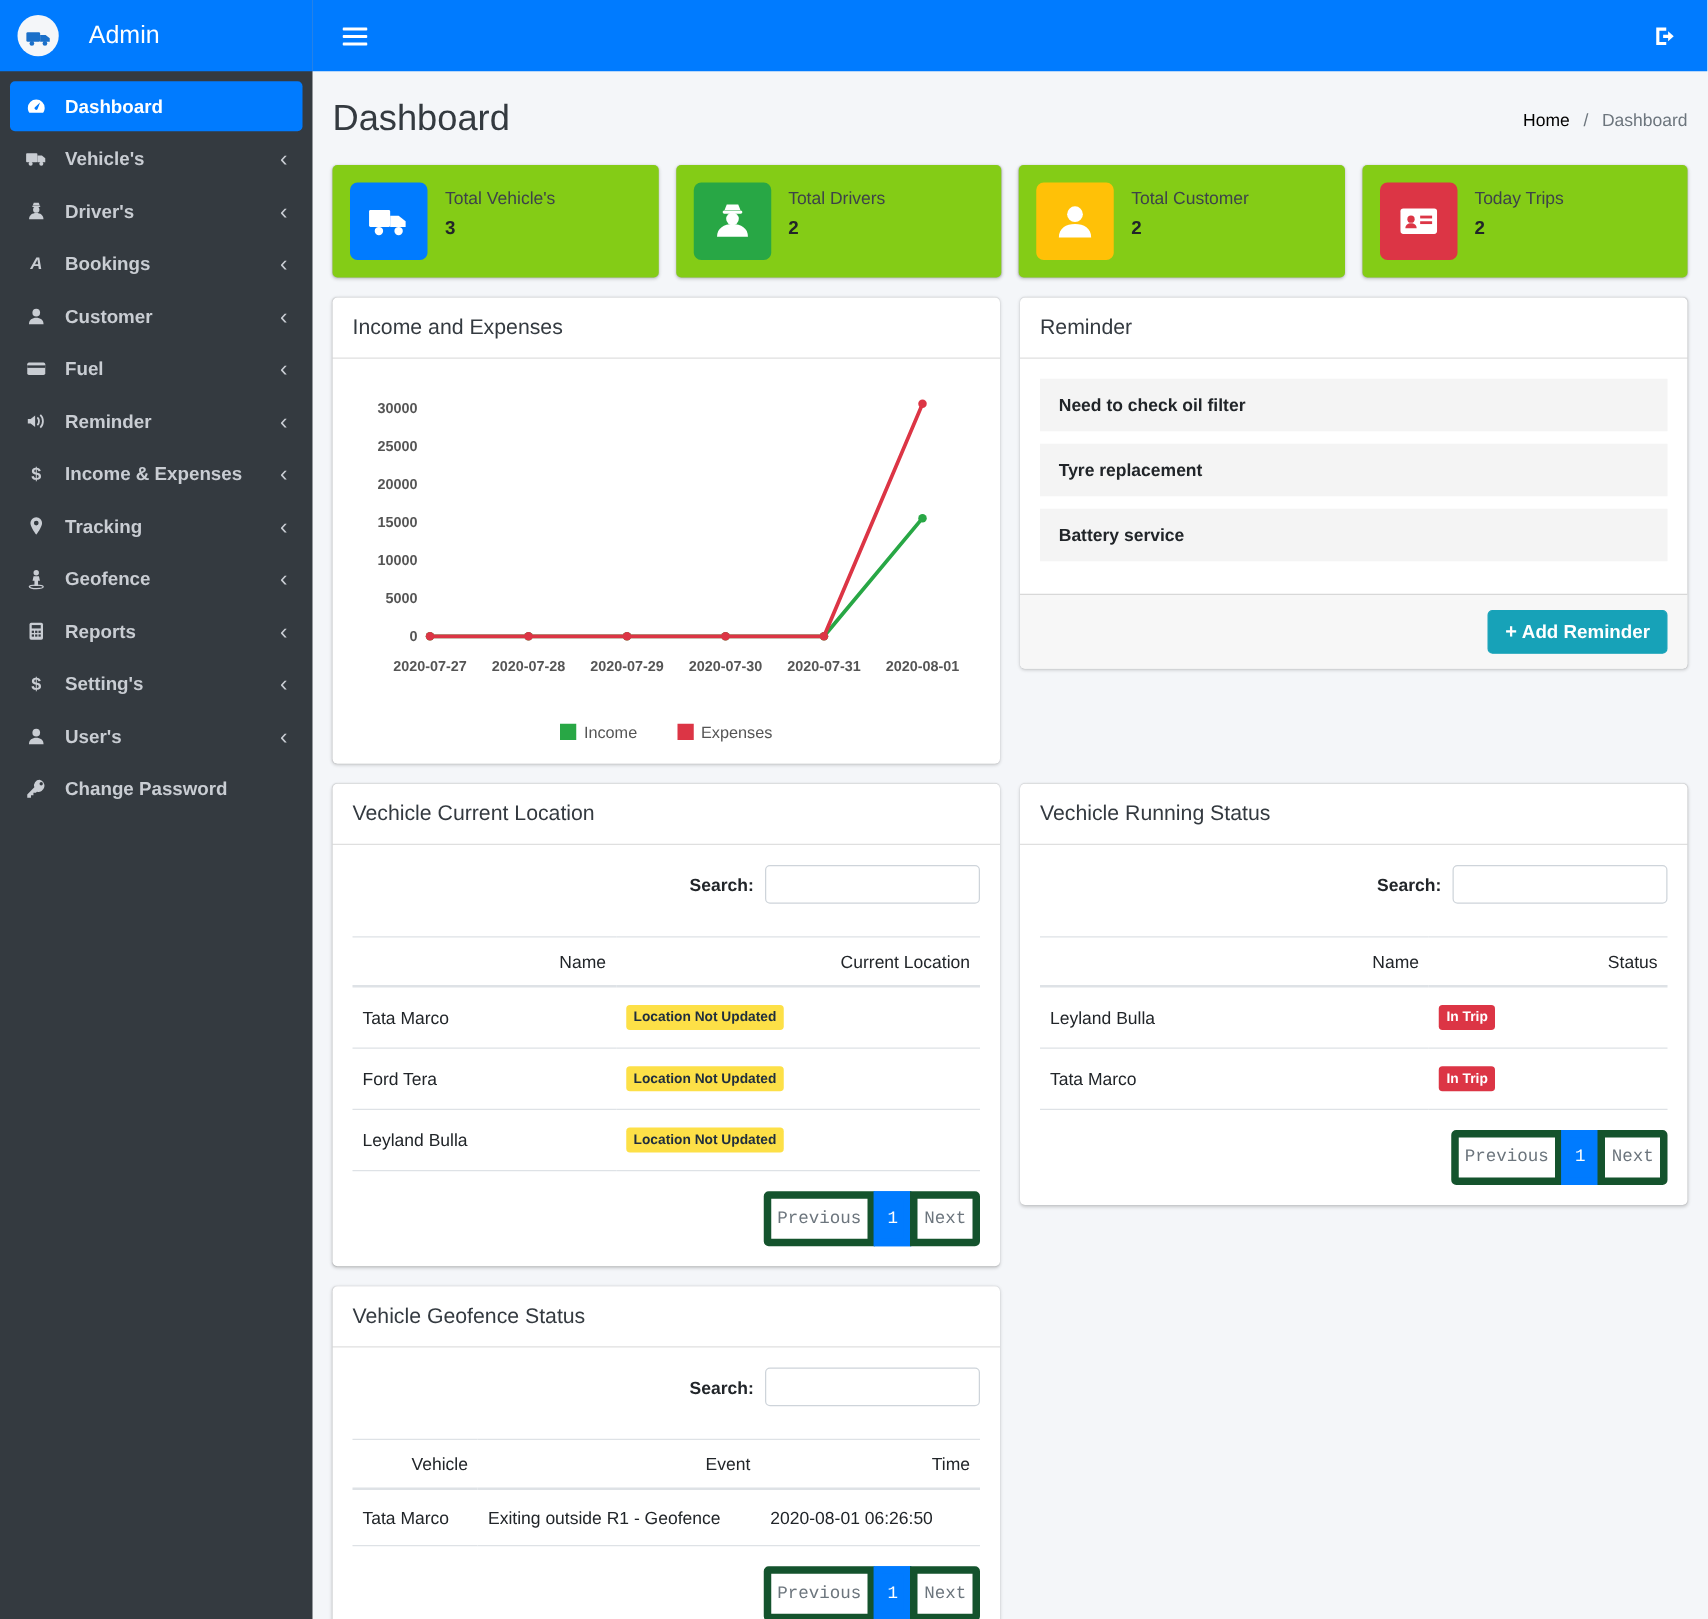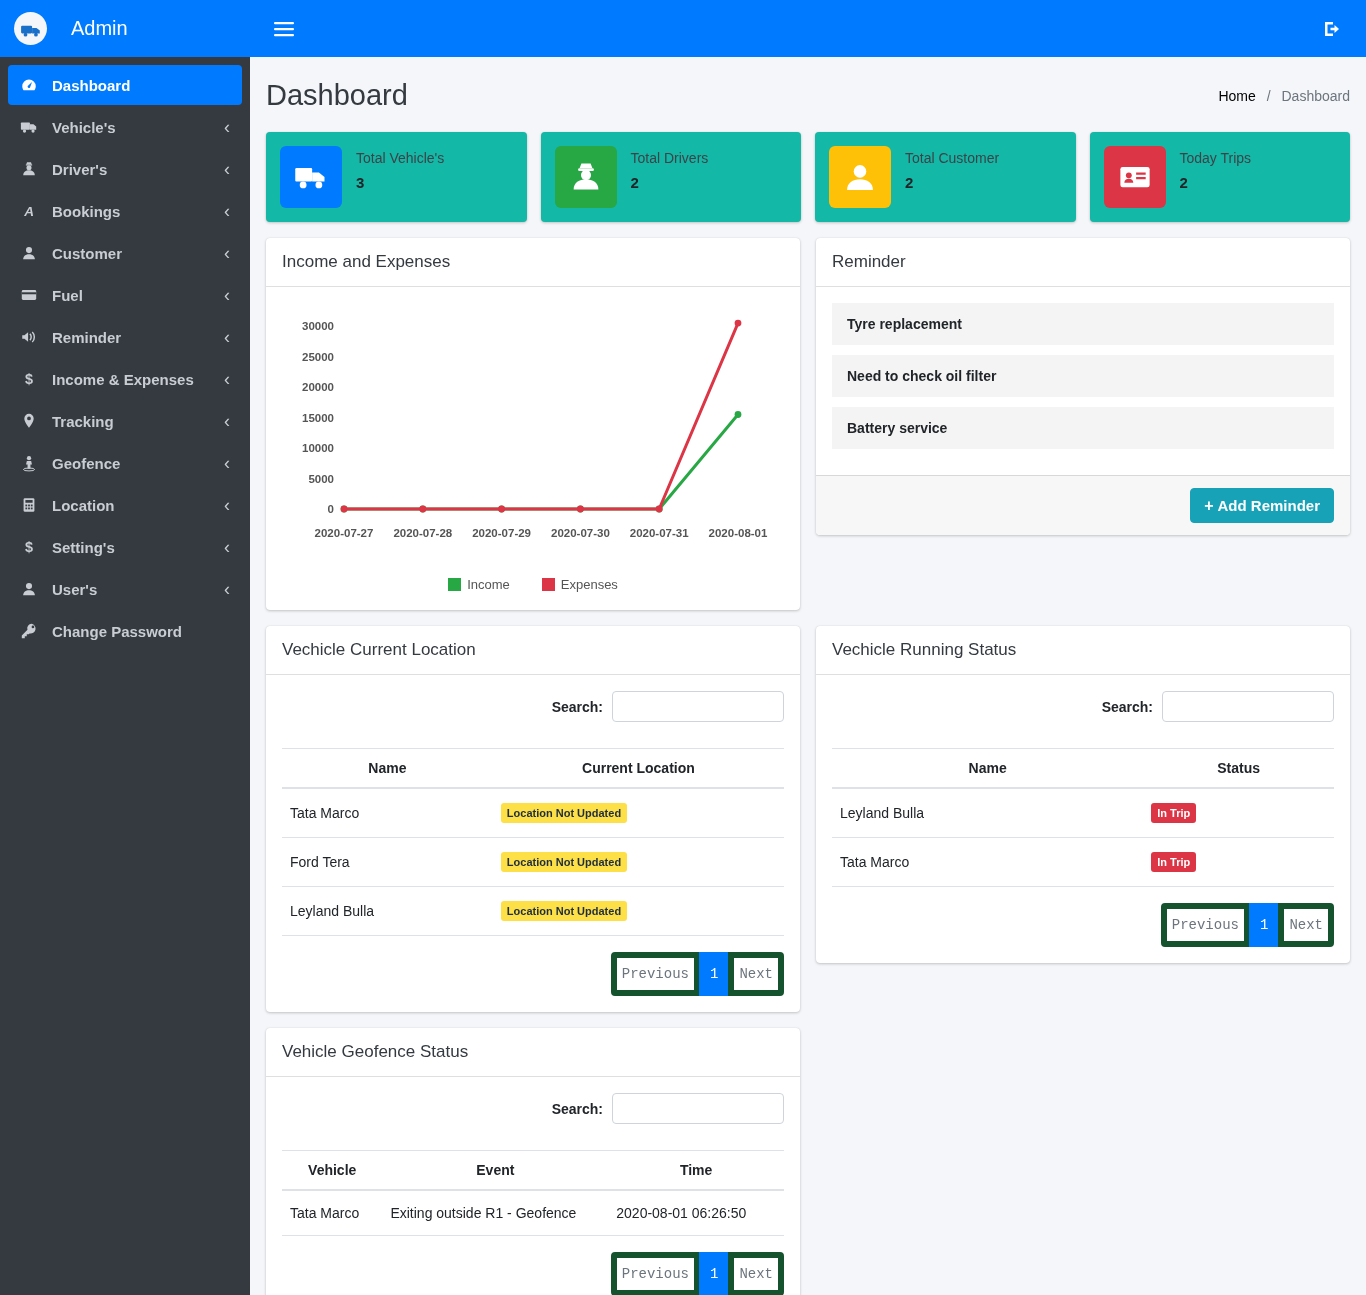--- a/index.html
+++ b/index.html
@@ -26,21 +26,21 @@
 
   .content{flex:1;padding:14px 16px 6px 16px}
   .page-head{display:flex;justify-content:space-between;align-items:center;margin:8px 0 20px}
   .page-title{font-size:29px;font-weight:400;color:#343a40}
   .breadcrumb{font-size:14px;color:#6c757d}
   .breadcrumb a{color:#000000;text-decoration:none;cursor:pointer}
   .breadcrumb .sep{margin:0 7px}
 
   
   .stats-row{display:grid;grid-template-columns:repeat(4,1fr);gap:14px;margin-bottom:16px}
-  .stat-card{background:#14b8a6;border-radius:4px;box-shadow:0 0 1px rgba(0,0,0,.125),0 1px 3px rgba(0,0,0,.2);padding:14px;display:flex;align-items:flex-start;gap:14px;min-height:90px}
+  .stat-card{background:#84cc16;border-radius:4px;box-shadow:0 0 1px rgba(0,0,0,.125),0 1px 3px rgba(0,0,0,.2);padding:14px;display:flex;align-items:flex-start;gap:14px;min-height:90px}
   .stat-icon{width:62px;height:62px;border-radius:6px;display:flex;align-items:center;justify-content:center;flex-shrink:0}
   .stat-label{font-size:14px;color:#3d4349;padding-top:4px}
   .stat-value{font-size:15px;font-weight:700;margin-top:8px}
 
   
   .grid2{display:grid;grid-template-columns:1fr 1fr;gap:16px;align-items:start;margin-bottom:16px}
   .card{background:#fff;border-radius:4px;box-shadow:0 0 1px rgba(0,0,0,.125),0 1px 3px rgba(0,0,0,.2);overflow:hidden}
   .card-header{padding:14px 16px;border-bottom:1px solid rgba(0,0,0,.125);font-size:17px;color:#343a40}
   .card-body{padding:16px}
   .card-footer{padding:12px 16px;background:#f7f7f7;border-top:1px solid rgba(0,0,0,.125);display:flex;justify-content:flex-end}
@@ -55,21 +55,21 @@
   
   .reminder-item{background:#f4f4f4;padding:13px 15px;margin-bottom:10px;font-size:14px;font-weight:700;color:#212529}
   .btn-info{background:#17a2b8;border:1px solid #17a2b8;color:#fff;font-size:15px;font-weight:600;padding:8px 13px;border-radius:4px;cursor:pointer;display:flex;align-items:center;gap:4px}
   .btn-info .plus{font-weight:700;font-size:16px;line-height:1}
 
   
   .search-row{display:flex;justify-content:flex-end;align-items:center;gap:9px;margin-bottom:26px}
   .search-row label{font-size:14px;font-weight:600;color:#212529}
   .dt-search{width:172px;height:31px;border:1px solid #ced4da;border-radius:4px;padding:0 8px;font-size:14px;font-family:inherit}
   table.dt{width:100%;border-collapse:collapse;border-bottom:1px solid #dee2e6}
-  table.dt th{text-align:center;font-size:14px;font-weight:700;padding:11px 8px;border-top:1px solid #dee2e6;border-bottom:2px solid #dee2e6}
+  table.dt th{text-align:right;font-size:14px;font-weight:400;padding:11px 8px;border-top:1px solid #dee2e6;border-bottom:2px solid #dee2e6}
   table.dt td{font-size:14px;padding:14px 8px;border-top:1px solid #dee2e6}
   .badge{display:inline-block;font-size:11px;font-weight:700;padding:4px 6px;border-radius:3px}
   .badge-warning{background:#fde047;color:#1f2d3d}
   .badge-danger{background:#dc3545;color:#fff}
 
   .pagination{display:flex;justify-content:flex-end;margin-top:16px}
   .page-btn{border:6px solid #14532d;background:#fff;color:#6c757d;padding:8px 5px;font-size:14px;margin-left:-1px;cursor:pointer;font-family:Liberation Mono, monospace}
   .page-btn:first-child{border-radius:4px 0 0 4px;margin-left:0}
   .page-btn:last-child{border-radius:0 4px 4px 0}
   .page-btn.active{background:#007bff;border-color:#007bff;color:#fff}
@@ -200,21 +200,21 @@
               <rect x="4" y="2.5" width="12" height="15" rx="1.5"></rect>
               <rect x="6" y="4.5" width="8" height="3" fill="#343a40"></rect>
               <rect x="6" y="9.5" width="2" height="2" fill="#343a40"></rect>
               <rect x="9" y="9.5" width="2" height="2" fill="#343a40"></rect>
               <rect x="12" y="9.5" width="2" height="2" fill="#343a40"></rect>
               <rect x="6" y="12.8" width="2" height="2" fill="#343a40"></rect>
               <rect x="9" y="12.8" width="2" height="2" fill="#343a40"></rect>
               <rect x="12" y="12.8" width="2" height="2" fill="#343a40"></rect>
             </svg>
           </span>
-        <span class="nav-label">Location</span>
+        <span class="nav-label">Reports</span>
         <span class="chev">‹</span>
       </div>
       <div class="nav-item">
         <span class="nav-icon">
             <svg viewBox="0 0 20 20" width="18" height="18">
               <text x="10" y="15.5" text-anchor="middle" font-size="16" font-weight="bold" fill="currentColor" font-family="Liberation Sans,sans-serif">$</text>
             </svg>
           </span>
         <span class="nav-label">Setting's</span>
         <span class="chev">‹</span>
@@ -369,22 +369,22 @@
                   <span class="swatch" style="background: rgb(220, 53, 69);"></span>
                   <span>Expenses</span>
                 </span>
             </div>
           </div>
         </div>
 
         <div class="card">
           <div class="card-header">Reminder</div>
           <div class="card-body">
+            <div class="reminder-item">Need to check oil filter</div>
             <div class="reminder-item">Tyre replacement</div>
-            <div class="reminder-item">Need to check oil filter</div>
             <div class="reminder-item">Battery service</div>
           </div>
           <div class="card-footer">
             <button class="btn-info">
               <span class="plus">+</span>
               <span>Add Reminder</span>
             </button>
           </div>
         </div>
       </div>

